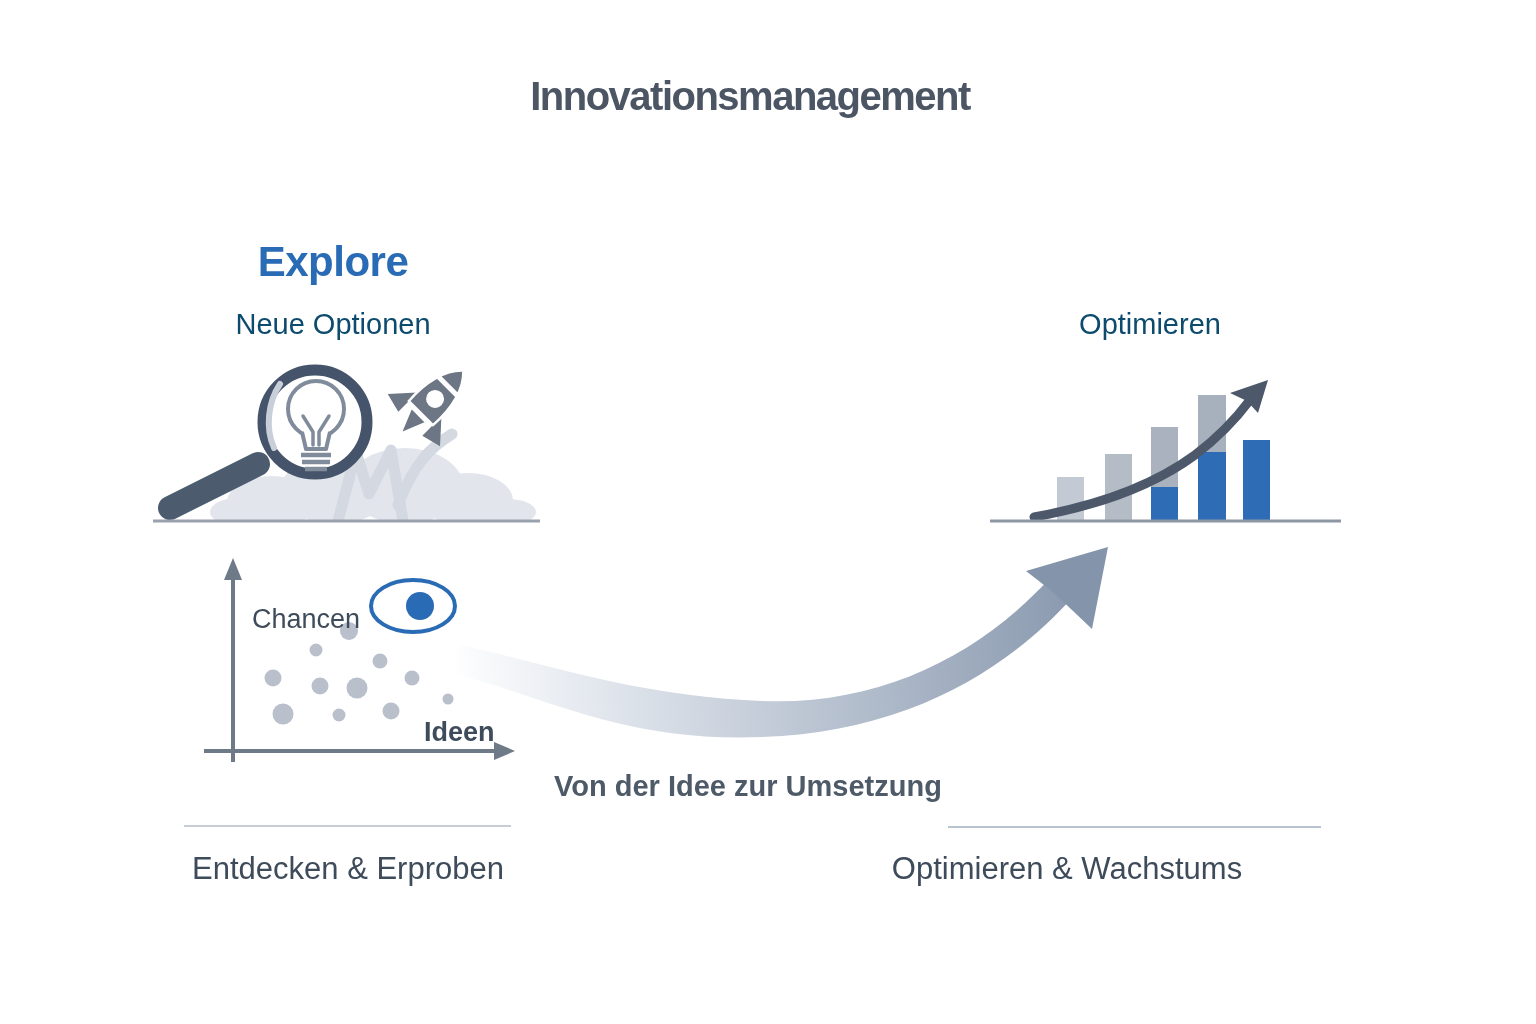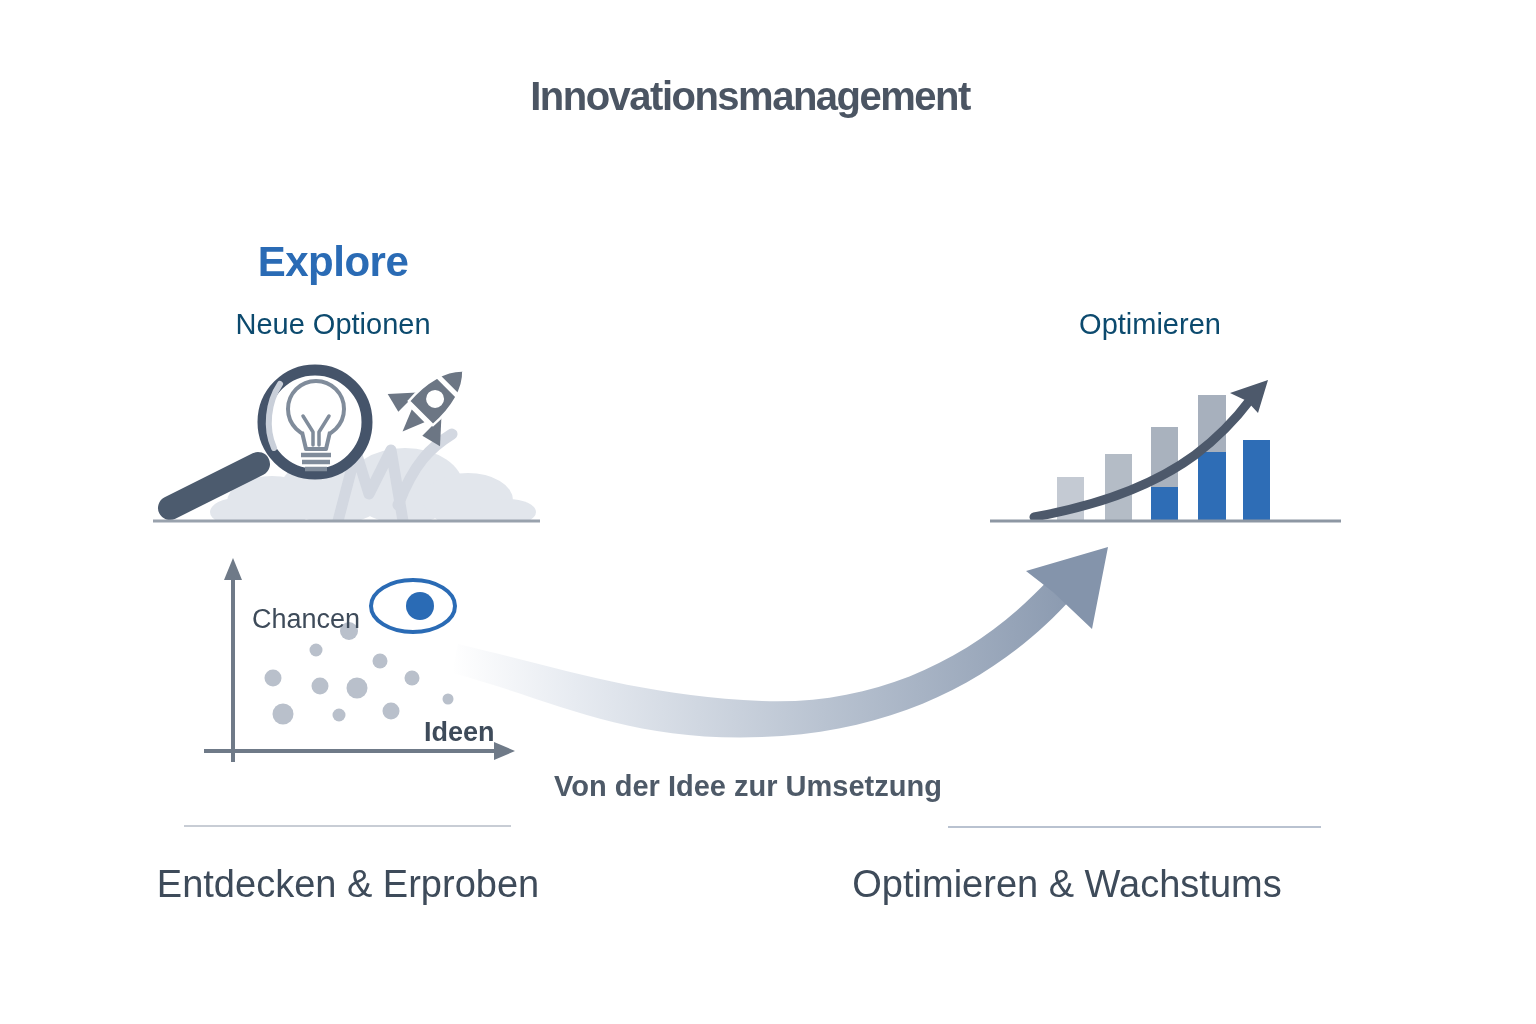--- a/index.html
+++ b/index.html
@@ -11,21 +11,21 @@
   .centered{transform:translateX(-50%);}
   .title{
     font-size:40px;font-weight:bold;color:#4b5563;letter-spacing:-1.5px;
   }
   .col-heading{font-size:42px;font-weight:bold;letter-spacing:-0.5px;}
   .explore-heading{color:#2a6bb5;}
   .exploit-heading{color:#46525f;}
   .col-sub{font-size:29px;color:#0c4a6e;}
   .axis-label{font-size:27px;color:#3e4b5a;}
   .caption{font-size:29px;font-weight:bold;color:#4e5a68;}
-  .footer-label{font-size:38px;color:#3e4b5a;margin-top:12px;}
+  .footer-label{font-size:31px;color:#3e4b5a;}
   svg{position:absolute;left:0;top:0;}
 </style>
 </head>
 <body>
 
 <div class="canvas">
 
   <svg width="1536" height="1024" viewBox="0 0 1536 1024">
     <defs>
       <linearGradient id="swooshGrad" gradientUnits="userSpaceOnUse" x1="450" y1="650" x2="1110" y2="590">

